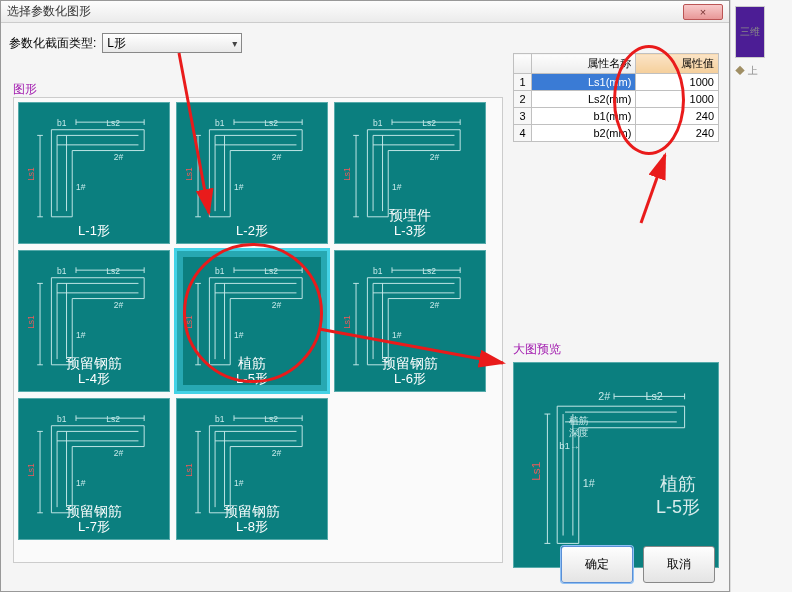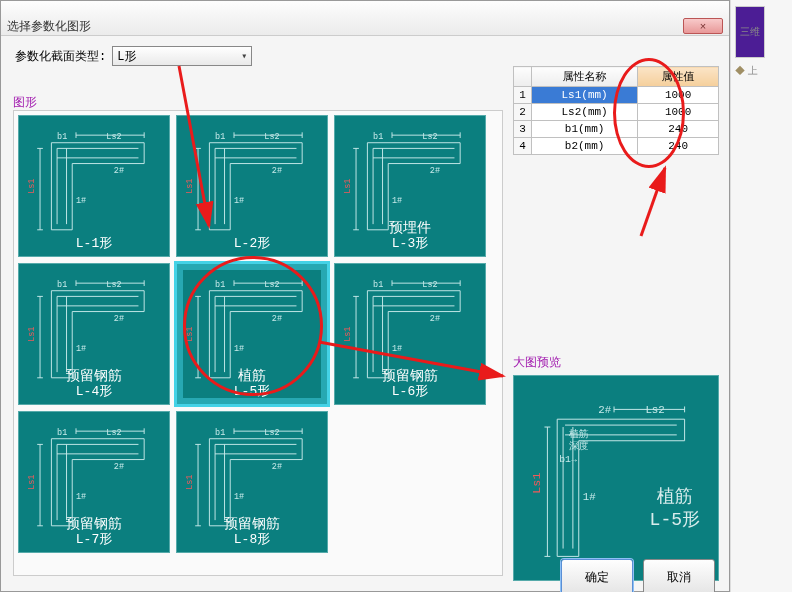--- a/index.html
+++ b/index.html
@@ -17,39 +17,39 @@
       left: 0; top: 0;
       width: 730px; height: 592px;
       background: #f5f5f5;
       border: 1px solid #999;
     }
     .titlebar {
       height: 22px;
       background: linear-gradient(#fdfdfd, #ebebeb);
       border-bottom: 1px solid #ccc;
       display: flex;
-      padding: 17px 6px;
+      align-items: center;
+      padding: 0 6px;
       font-size: 12px;
       color: #333;
     }
     .titlebar .spacer { flex: 1; }
     .close-btn {
       width: 40px; height: 16px;
       border: 1px solid #b55;
       background: linear-gradient(#f8caca, #e89898);
       color: #733;
       display: flex; align-items: center; justify-content: center;
       font-size: 11px;
       border-radius: 2px;
     }
     .content {
-      padding: 10px 14px;
+      padding: 10px 8px;
       position: relative;
       height: calc(100% - 22px);
-      font-family: Liberation Mono, monospace;
     }
     .row-type {
       display: flex;
       align-items: center;
       gap: 6px;
       margin-bottom: 10px;
       font-size: 12px;
     }
     .dropdown {
       width: 140px; height: 20px;
@@ -124,21 +124,21 @@
     }
     .prop-table {
       border-collapse: collapse;
       width: 100%;
       font-size: 11px;
       background: #fff;
     }
     .prop-table th, .prop-table td {
       border: 1px solid #c0c0c0;
       padding: 2px 4px;
-      text-align: center;
+      text-align: right;
       height: 17px;
     }
     .prop-table th {
       background: linear-gradient(#fdfdfd, #ededed);
       font-weight: normal;
     }
     .prop-table th.val-col {
       background: linear-gradient(#fbe4c6, #f5cf9b);
     }
     .prop-table td.idx {

